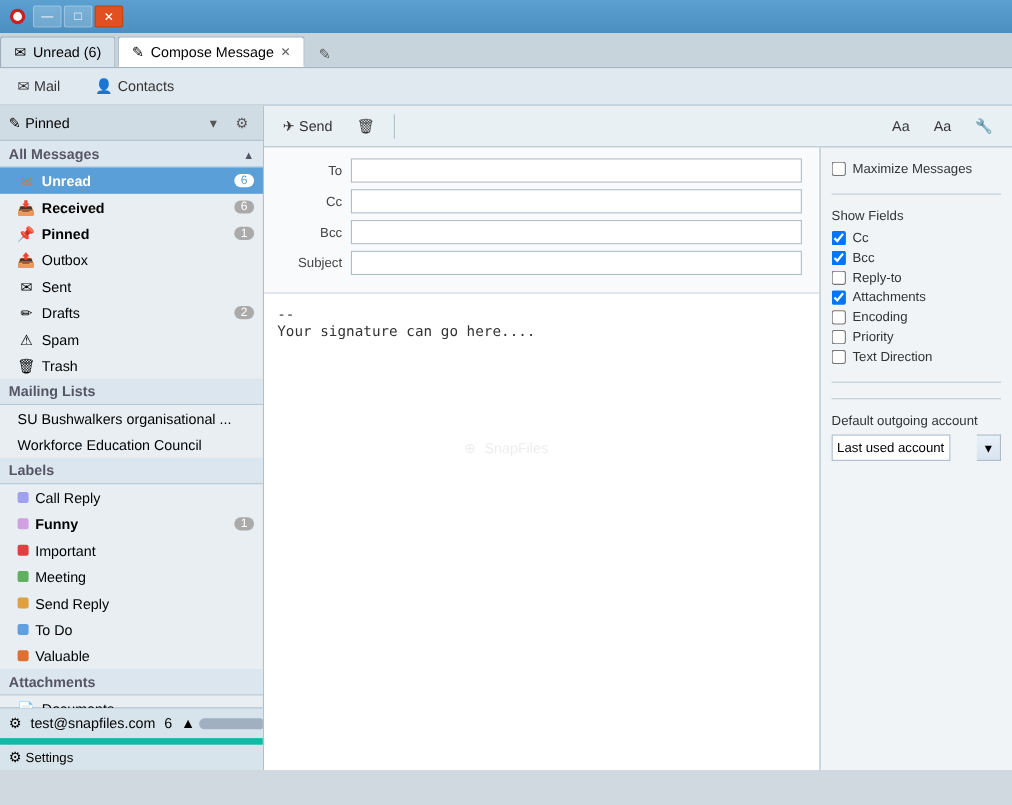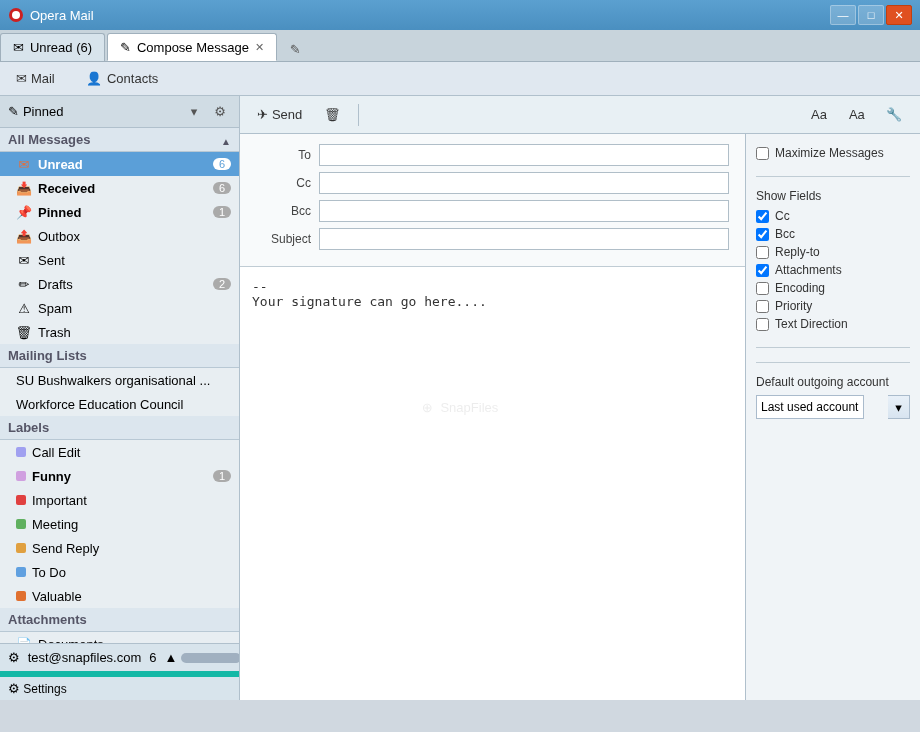--- a/index.html
+++ b/index.html
@@ -184,21 +184,20 @@
 </head>
 <body>
 
 <div class="title-bar">
   <div class="title-bar-icon">
     <svg width="16" height="16" viewBox="0 0 16 16">
       <circle cx="8" cy="8" r="7" fill="#cc2020"></circle>
       <circle cx="8" cy="8" r="4" fill="white"></circle>
     </svg>
   </div>
-  <span class="title-bar-title">Opera Mail</span>
   <div class="title-bar-controls">
     <div class="title-bar-btn">—</div>
     <div class="title-bar-btn">□</div>
     <div class="title-bar-btn close">✕</div>
   </div>
 </div>
 
 <div class="tab-bar">
   <div class="tab">
     <span>✉</span>
@@ -294,21 +293,21 @@
       </div>
       <div class="sidebar-item">
         <span>Workforce Education Council</span>
       </div>
 
       <div class="sidebar-section-title">
         <span>Labels</span>
       </div>
       <div class="sidebar-item">
         <div class="label-dot" style="background:#a0a0f0;"></div>
-        <span>Call Edit</span>
+        <span>Call Reply</span>
       </div>
       <div class="sidebar-item">
         <div class="label-dot" style="background:#d0a0e0;"></div>
         <span style="font-weight:bold;">Funny</span>
         <span class="sidebar-badge">1</span>
       </div>
       <div class="sidebar-item">
         <div class="label-dot" style="background:#e04040;"></div>
         <span>Important</span>
       </div>

